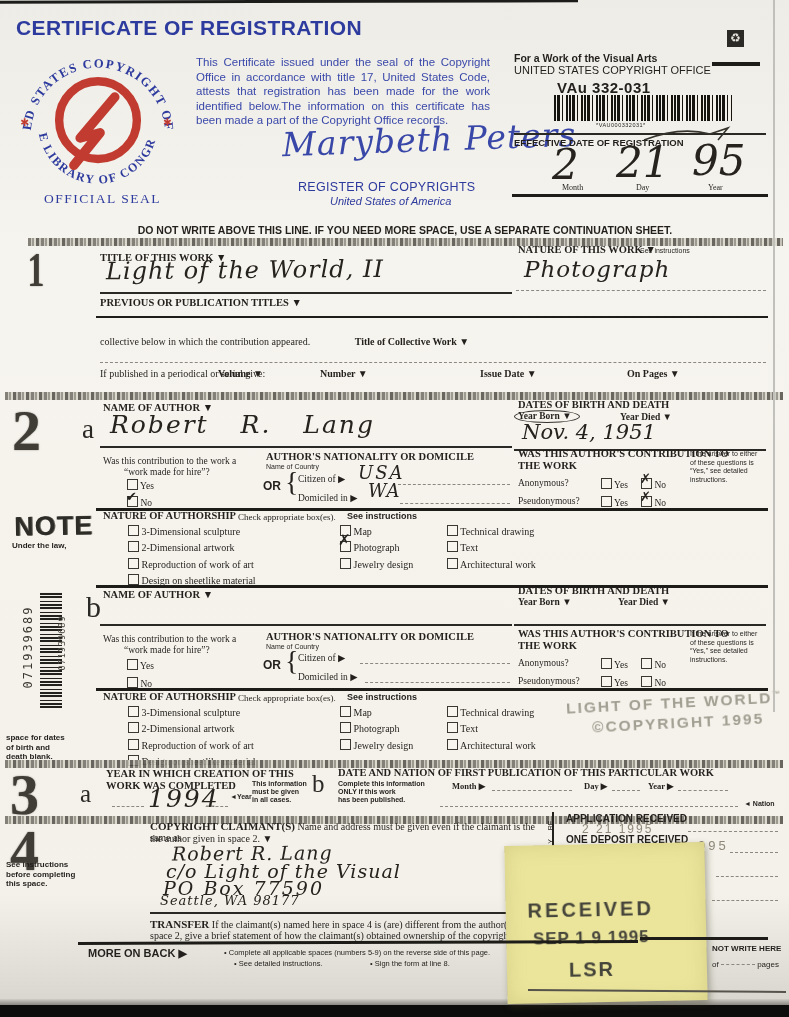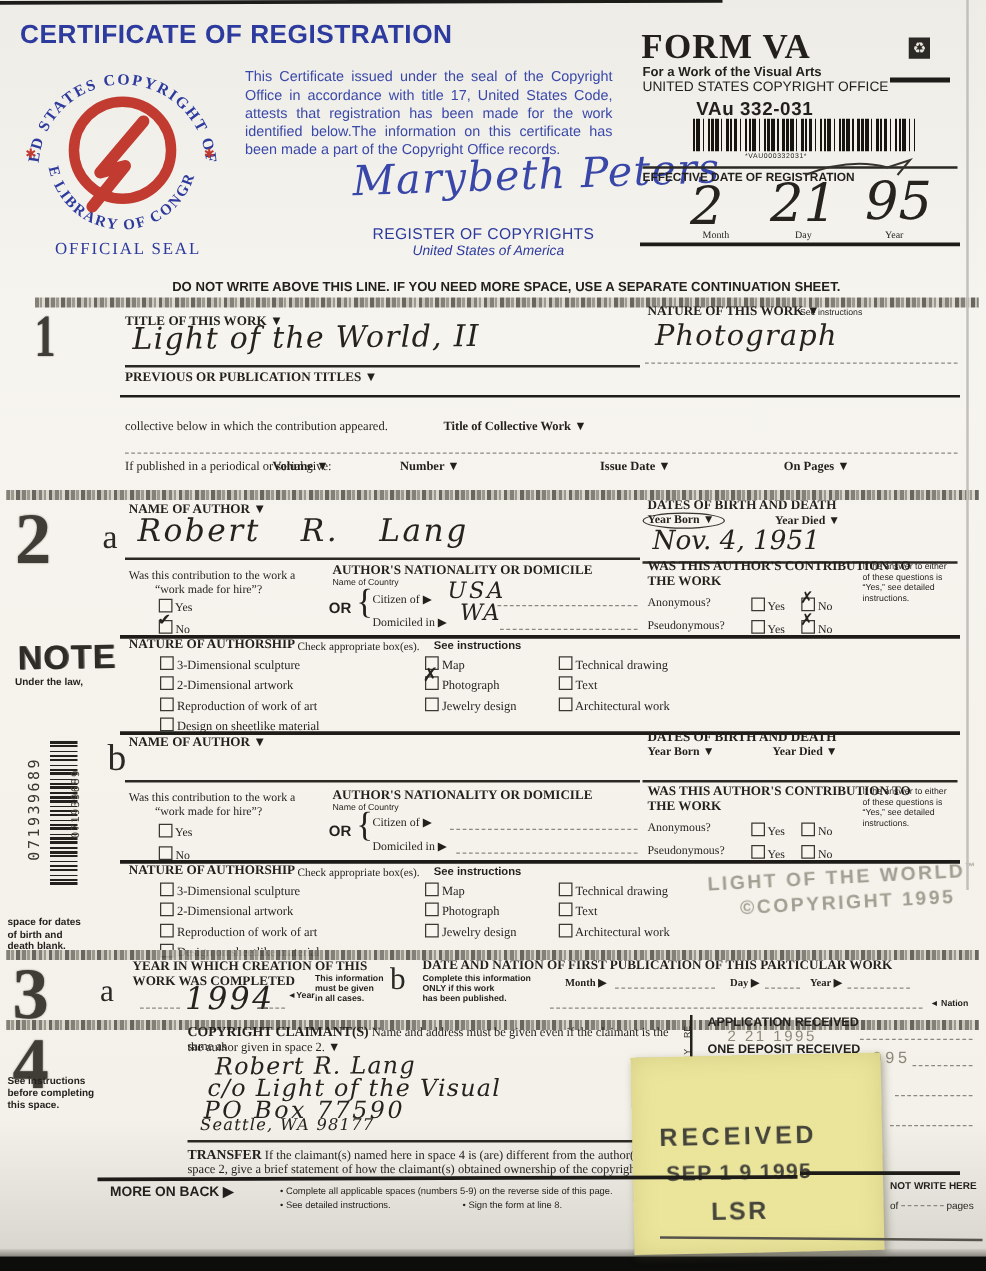--- a/index.html
+++ b/index.html
@@ -57,21 +57,20 @@
     <path d="M96 56 L63 95 L82 90 L57 121" fill="none" stroke="#c23b30" stroke-width="9" stroke-linecap="round" stroke-linejoin="round"></path>
   </svg>
   <div class="abs serif blue" style="left:44px;top:191px;font-size:13.5px;letter-spacing:1.5px">OFFICIAL SEAL</div>
 
   <div class="abs sans" style="left:196px;top:55px;width:294px;font-size:11.5px;line-height:14.6px;color:#3a48aa;text-align:justify">This Certificate issued under the seal of the Copyright Office in accordance with title 17, United States Code, attests that registration has been made for the work identified below.The information on this certificate has been made a part of the Copyright Office records.</div>
 
   <div class="abs hand blue" style="left:282px;top:120px;font-size:33px;color:#3947a8;transform:rotate(-2deg);letter-spacing:1px">Marybeth Peters</div>
   <div class="abs sans blue" style="left:298px;top:180px;font-size:12.5px;letter-spacing:.3px">REGISTER OF COPYRIGHTS</div>
   <div class="abs sans blue" style="left:330px;top:195px;font-size:11px;font-style:italic">United States of America</div>
 
-  <div class="abs serif b ink" style="left:513px;top:22px;font-size:28px;letter-spacing:1px">FORM VA</div>
   <div class="abs sans b ink" style="left:514px;top:52px;font-size:10.5px">For a Work of the Visual Arts</div>
   <div class="abs sans ink" style="left:514px;top:64px;font-size:11px">UNITED STATES COPYRIGHT OFFICE</div>
   <div class="abs" style="left:727px;top:30px;width:17px;height:17px;background:#2c2a26;color:#e8e6de;font-size:12px;line-height:17px;text-align:center">♻</div>
   <div class="abs" style="left:712px;top:62px;width:48px;height:4px;background:#1d1c18"></div>
 
   <div class="abs sans b ink" style="left:557px;top:79px;font-size:15px;letter-spacing:.5px">VAu 332-031</div>
   <div class="abs hbar" style="left:554px;top:95px;width:178px;height:26px"></div>
   <div class="abs sans ink" style="left:596px;top:122px;font-size:5.5px;letter-spacing:.5px">*VAU000332031*</div>
 
   <div class="abs wline" style="left:514px;top:133px;width:252px"></div>
@@ -314,21 +313,21 @@
   <div class="abs sticky" style="left:506px;top:844px;width:200px;height:158px">
     <div class="stampTxt abs" style="left:0;top:54px;width:170px;font-size:20px;letter-spacing:3px">RECEIVED</div>
     <div class="stampTxt abs" style="left:0;top:84px;width:170px;font-size:17px;letter-spacing:1px">SEP 1 9 1995</div>
     <div class="stampTxt abs" style="left:0;top:114px;width:170px;font-size:20px;letter-spacing:2px">LSR</div>
   </div>
 
   <div class="abs bline" style="left:78px;top:941px;width:560px;transform:rotate(-.2deg)"></div>
   <div class="abs bline" style="left:640px;top:937px;width:128px"></div>
   <div class="abs sans b ink" style="left:88px;top:947px;font-size:11px">MORE ON BACK ▶</div>
   <div class="abs sans ink" style="left:224px;top:948px;font-size:7.5px">• Complete all applicable spaces (numbers 5-9) on the reverse side of this page.</div>
-  <div class="abs sans ink" style="left:224px;top:959px;font-size:7.5px">• See detailed instructions.</div>
+  <div class="abs sans ink" style="left:234px;top:959px;font-size:7.5px">• See detailed instructions.</div>
   <div class="abs sans ink" style="left:370px;top:959px;font-size:7.5px">• Sign the form at line 8.</div>
   <div class="abs sans b ink" style="left:712px;top:944px;font-size:8px">NOT WRITE HERE</div>
   <div class="abs sans ink" style="left:712px;top:960px;font-size:8px">
     <span>of</span>
     <span class="dots" style="display:inline-block;width:34px;vertical-align:2px"></span>
     <span>pages</span>
   </div>
   <div class="abs" style="left:528px;top:990px;width:258px;height:1.5px;background:#55534b;transform:rotate(.4deg)"></div>
 
 </div>

